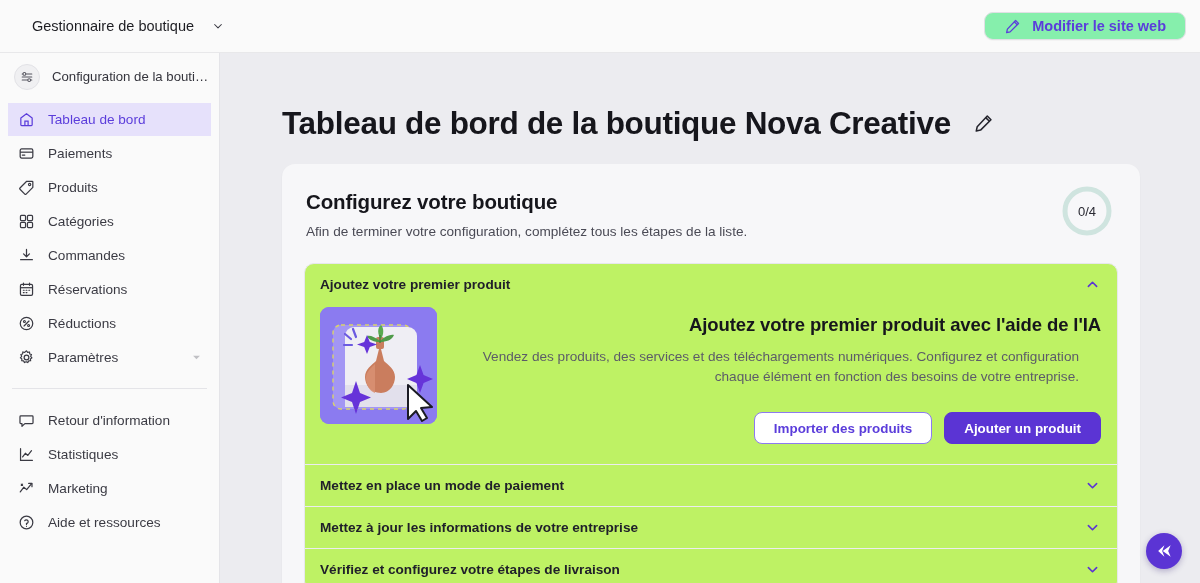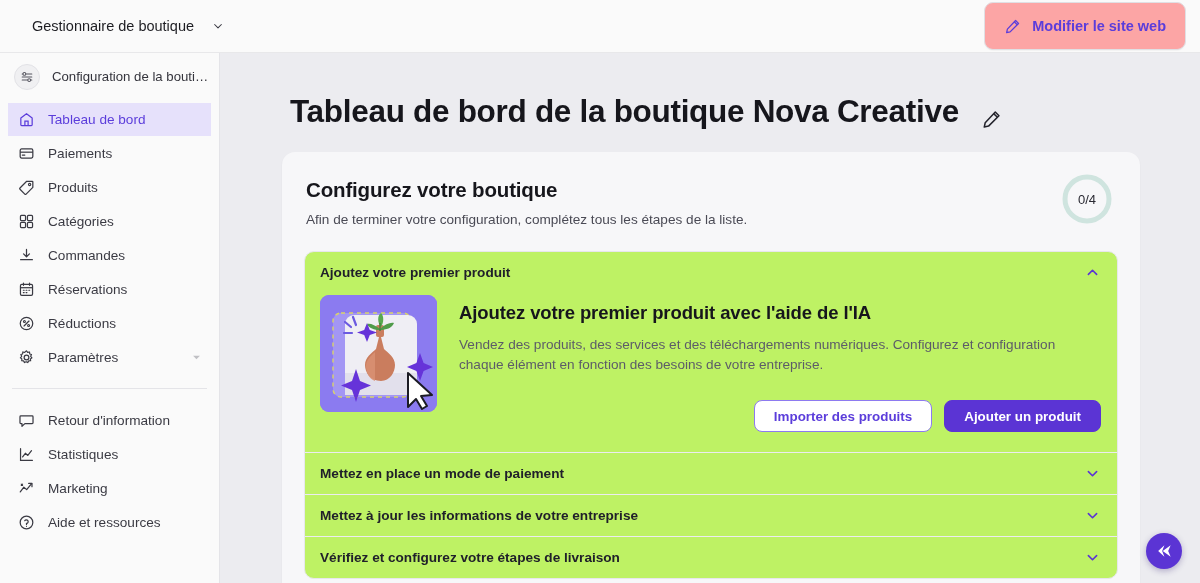--- a/index.html
+++ b/index.html
@@ -23,22 +23,22 @@
   }
   .workspace-switcher {
     display: flex; align-items: center; gap: 18px;
     font-size: 14.5px; color: #1d1d22; cursor: pointer;
     padding: 6px 6px 6px 4px; border-radius: 7px;
   }
   .caret-dn { width: 12px; height: 12px; display:block; }
   .topbar-spacer { flex: 1; }
   .edit-site-btn {
     display: flex; align-items: center; gap: 11px;
-    border: 1px solid #e0e0e4; background: #fca5a5;
-    border-radius: 9px; height: 48px; padding: 0 19px;
+    border: 1px solid #e0e0e4; background: #86efac;
+    border-radius: 9px; height: 28px; padding: 0 19px;
     color: #5b3ddb; font-size: 14.5px; font-weight: 700;
     cursor: pointer; box-shadow: 0 1px 1px rgba(16,16,28,.03);
   }
   .edit-site-btn .pencil { width:17px; height:17px; display:block; }
 
   
   .body { flex: 1; display: flex; min-height: 0; }
 
   
   .sidebar {
@@ -80,22 +80,22 @@
   }
   .nav-sep { height: 1px; background: #e4e4e8; margin: 14px 4px 12px 4px; }
 
   
   .main {
     flex: 1; background: #ececf0;
     overflow: hidden; position: relative;
     padding: 0 60px 0 62px;
   }
   .page-title-row {
-    display: flex; align-items: flex-end; gap: 22px;
-    padding-top: 40px; padding-bottom: 22px; margin-left: 8px;
+    display: flex; align-items: center; gap: 22px;
+    padding-top: 52px; padding-bottom: 22px;
   }
   .page-title {
     font-size: 31.5px; font-weight: 700; color: #16161c;
     letter-spacing: -.3px; white-space: nowrap;
   }
   .title-edit { width: 21px; height: 21px; cursor: pointer; display:block; }
 
   .setup-card {
     background: #f7f7f9;
     border-radius: 13px;
@@ -130,21 +130,21 @@
   .acc-title { flex: 1; font-size: 13.6px; font-weight: 700; color: #20202a; }
   .acc-chevron { width: 15px; height: 15px; display:block; }
 
   .acc-body { padding: 2px 16px 20px 15px; display: flex; gap: 22px; }
   .promo-thumb {
     width: 117px; height: 117px; flex: 0 0 117px;
     border-radius: 9px; overflow: hidden; position: relative;
     background: #8b7bf0;
   }
   .promo-thumb svg { width: 117px; height: 117px; display: block; }
-  .promo-body { flex: 1; min-width: 0; padding-top: 7px; }
+  .promo-body { flex: 1; min-width: 0; padding-top: 7px; text-align: right; }
   .promo-title { font-size: 18.5px; font-weight: 700; color: #16161c; letter-spacing: -.1px; }
   .promo-desc {
     font-size: 13.6px; color: #5c5c68; margin-top: 11px; line-height: 1.48; max-width: 620px;
   }
   .promo-actions { display: flex; justify-content: flex-end; gap: 12px; margin-top: 25px; }
   .btn {
     height: 32px; border-radius: 8px; padding: 0 19px;
     font-size: 13.4px; font-weight: 700; cursor: pointer;
     display: inline-flex; align-items: center; justify-content: center;
     white-space: nowrap;

